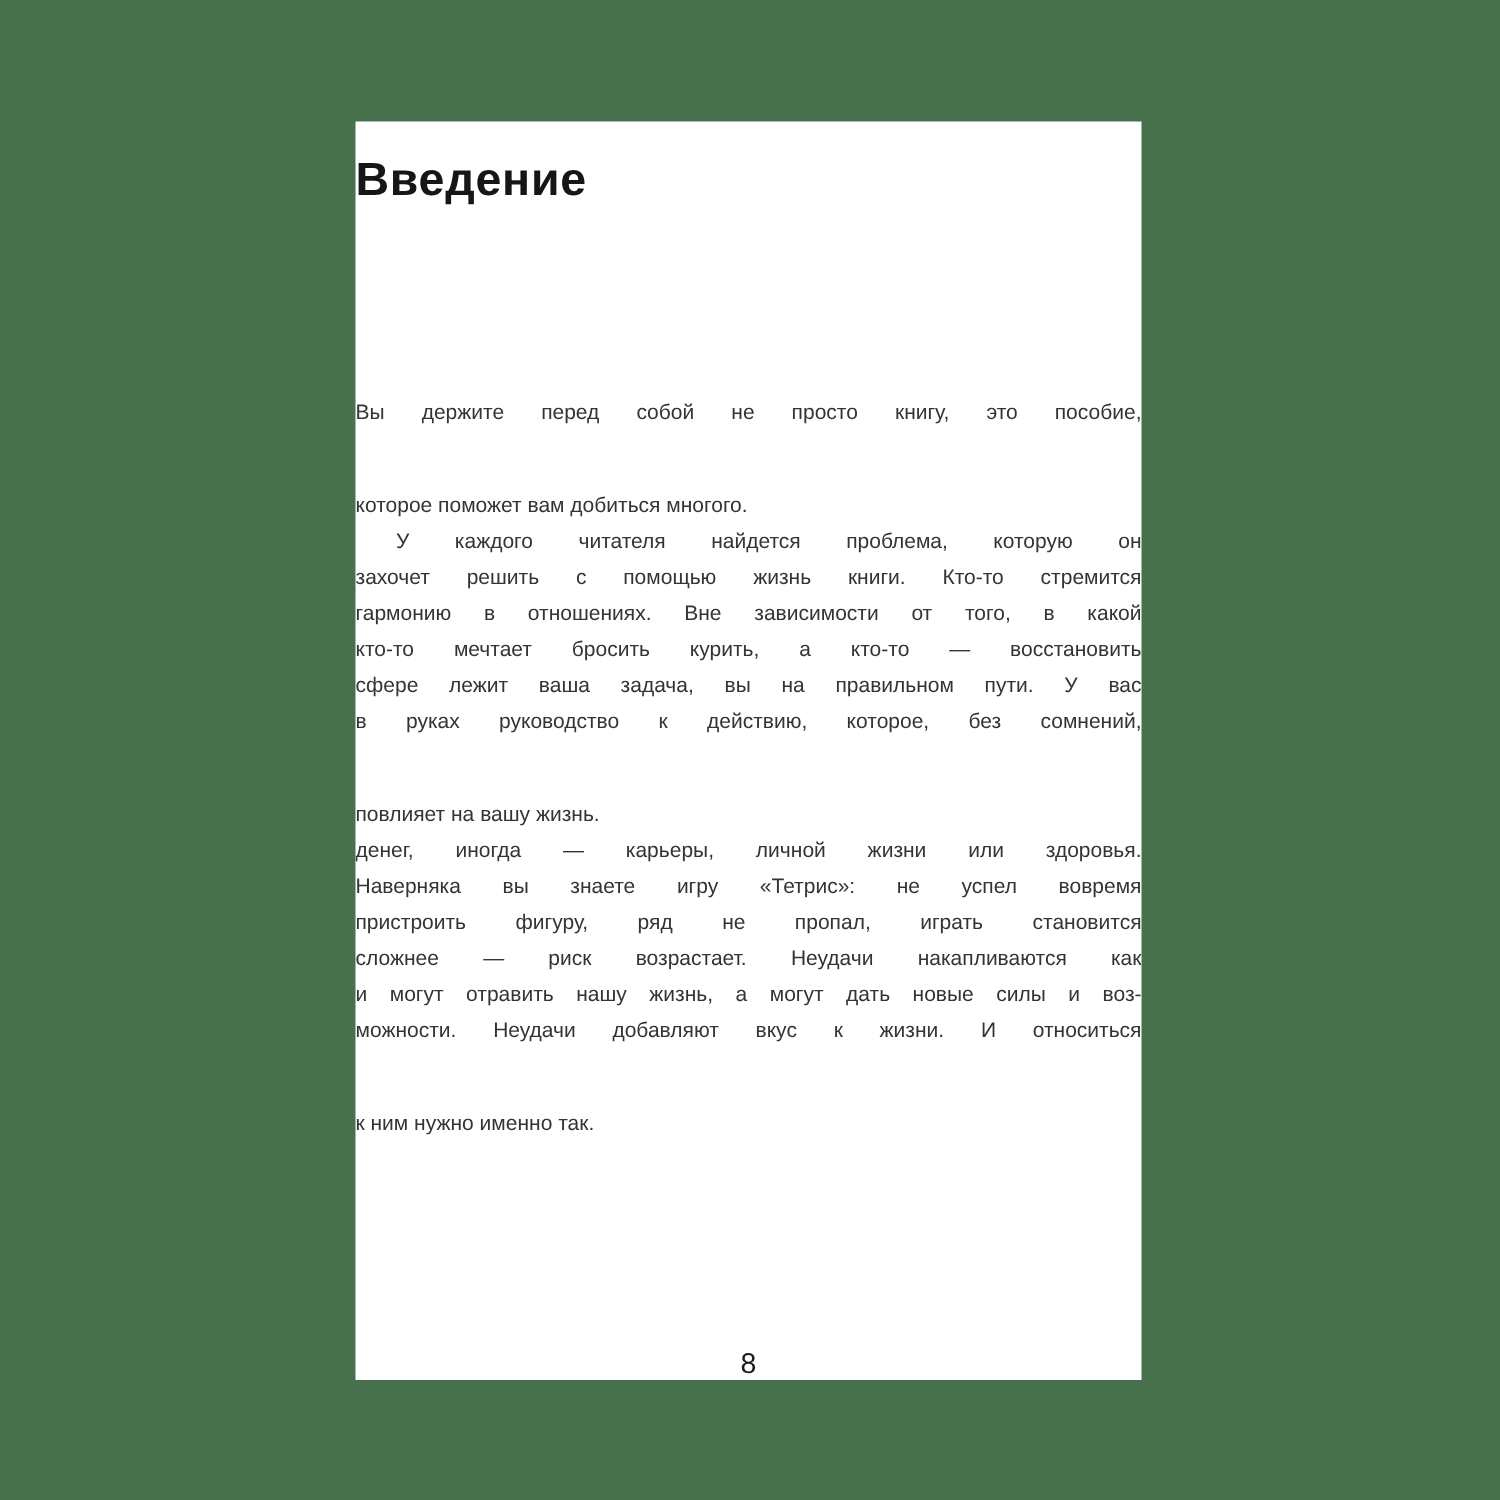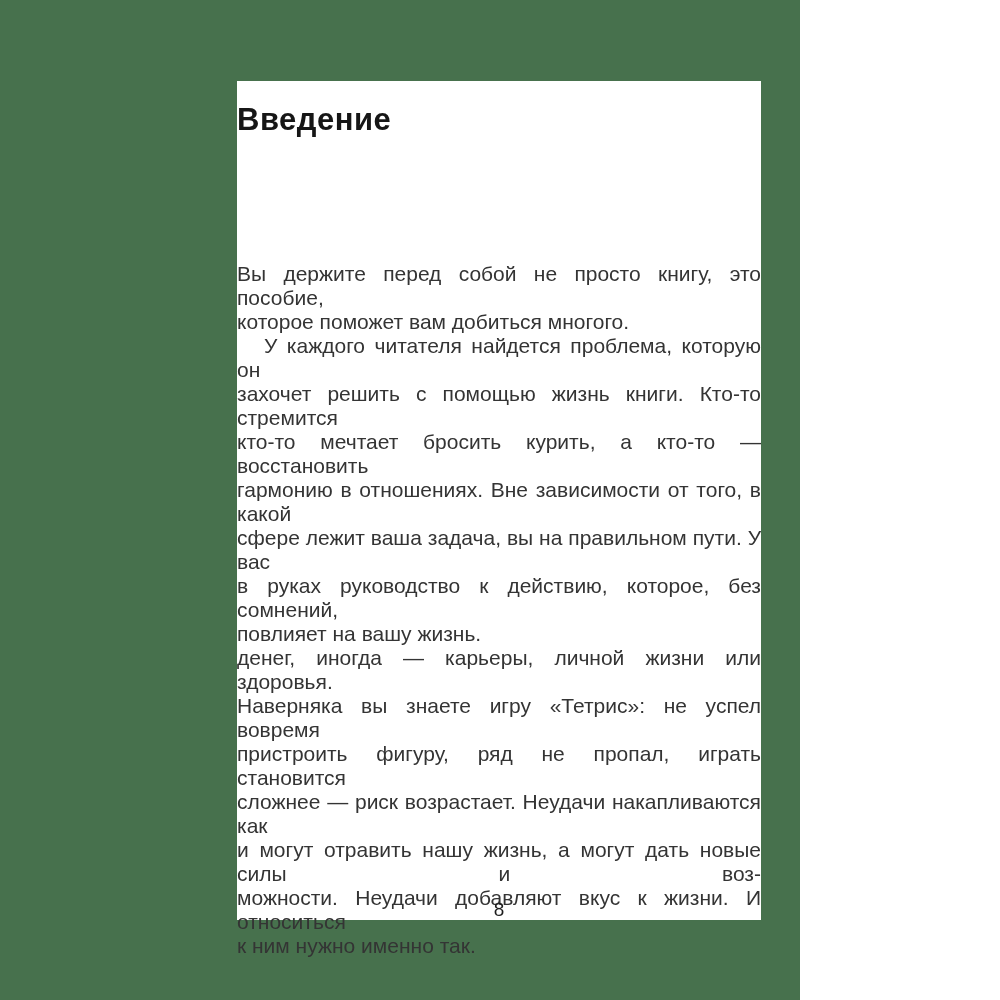--- a/index.html
+++ b/index.html
@@ -1,21 +1,21 @@
 <!DOCTYPE html>
 <html><head>
 <meta charset="utf-8">
 <style>
   html, body {
     margin: 0;
     padding: 0;
   }
   .canvas {
     position: relative;
-    width: 800px;
+    width: 1000px;
     height: 1000px;
     overflow: hidden;
     font-family: "Liberation Sans", sans-serif;
   }
   .page {
     position: absolute;
     left: 237px;
     top: 81px;
     width: 524px;
     height: 839px;
@@ -30,37 +30,38 @@
     font-weight: 600;
     letter-spacing: 0.5px;
     color: #161616;
   }
   .page-body {
     position: absolute;
     top: 181px;
     left: 0;
     right: 0;
     color: #343434;
-    font-size: 21px;
+    font-size: 14px;
   }
   .paragraph {
     margin: 0;
   }
   .line {
     line-height: 24px;
     text-align: justify;
     text-align-last: justify;
     white-space: normal;
     overflow: hidden;
   }
   .line.indent {
     text-indent: 27px;
   }
   .line.last {
     text-align-last: left;
+    margin-top: 38px;
   }
   .page-number {
     position: absolute;
     bottom: 0px;
     left: 0;
     width: 100%;
     text-align: center;
     font-size: 19px;
     line-height: 1.05;
     color: #1d1d1d;
@@ -73,22 +74,22 @@
   <div class="page">
     <h1 class="page-title">Введение</h1>
     <div class="page-body">
         <div class="paragraph">
           <div class="line">Вы держите перед собой не просто книгу, это пособие,</div>
           <div class="line last">которое поможет вам добиться многого.</div>
         </div>
         <div class="paragraph">
           <div class="line indent">У каждого читателя найдется проблема, которую он</div>
           <div class="line">захочет решить с помощью жизнь книги. Кто-то стремится</div>
+          <div class="line">гармонию в отношениях. Вне зависимости от того, в какой</div>
           <div class="line">кто-то мечтает бросить курить, а кто-то — восстановить</div>
-          <div class="line">гармонию в отношениях. Вне зависимости от того, в какой</div>
           <div class="line">сфере лежит ваша задача, вы на правильном пути. У вас</div>
           <div class="line">в руках руководство к действию, которое, без сомнений,</div>
           <div class="line last">повлияет на вашу жизнь.</div>
         </div>
         <div class="paragraph">
           <div class="line">денег, иногда — карьеры, личной жизни или здоровья.</div>
           <div class="line">Наверняка вы знаете игру «Тетрис»: не успел вовремя</div>
           <div class="line">пристроить фигуру, ряд не пропал, играть становится</div>
           <div class="line">сложнее — риск возрастает. Неудачи накапливаются как</div>
         </div>

